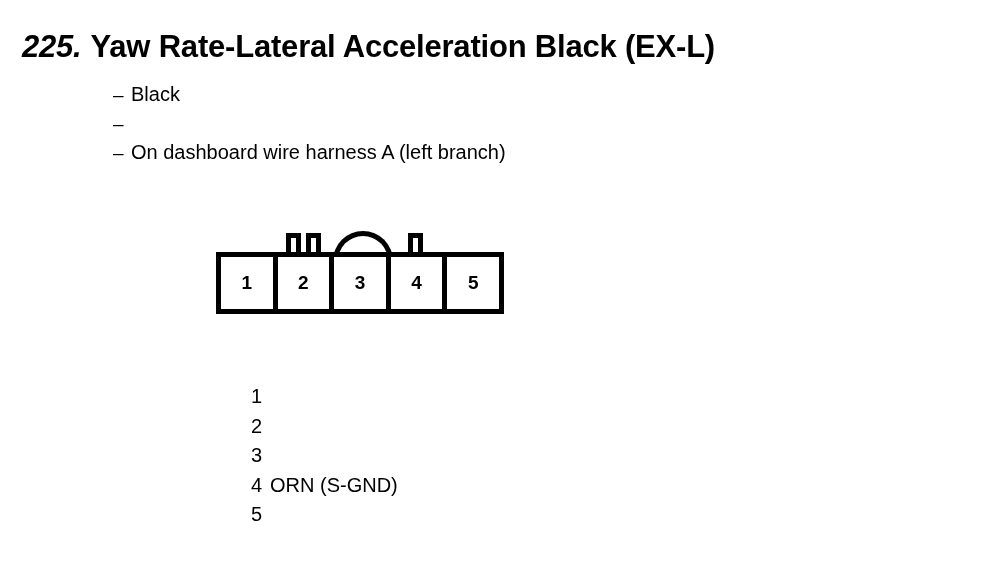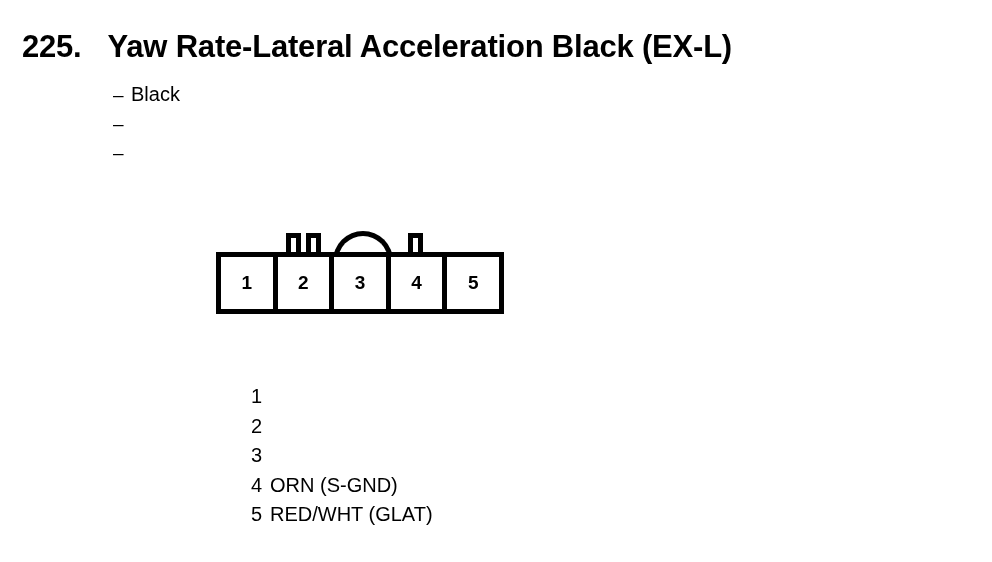--- a/index.html
+++ b/index.html
@@ -21,21 +21,21 @@
   .page-title {
     position: absolute;
     left: 22px;
     top: 28px;
     font-size: 31px;
     font-weight: bold;
     letter-spacing: -0.2px;
     white-space: nowrap;
     line-height: 38px;
   }
-  .page-title .title-num { margin-right: 26px; }
+  .page-title .title-num { margin-right: 9px; font-style: italic; }
 
   
   .notes {
     position: absolute;
     left: 113px;
     top: 80px;
     width: 700px;
   }
   .note-row {
     display: flex;
@@ -141,20 +141,21 @@
 <div class="notes">
   <div class="note-row">
     <span class="note-dash">–</span>
     <span class="note-text">Black</span>
   </div>
   <div class="note-row">
     <span class="note-dash">–</span>
   </div>
   <div class="note-row">
     <span class="note-dash">–</span>
+    <span class="note-text">On dashboard wire harness A (left branch)</span>
   </div>
 </div>
 
 <div class="connector-wrap">
   <div class="tab tab-a"></div>
   <div class="tab tab-b"></div>
   <div class="dome"></div>
   <div class="tab tab-d"></div>
 
   <div class="conn-body">
@@ -175,15 +176,14 @@
   </div>
   <div class="pin-row">
     <span class="pin-num">3</span>
   </div>
   <div class="pin-row">
     <span class="pin-num">4</span>
     <span class="pin-wire">ORN (S-GND)</span>
   </div>
   <div class="pin-row">
     <span class="pin-num">5</span>
-    <span class="pin-wire">RED/WHT (GLAT)</span>
   </div>
 </div>
 
 </body></html>

